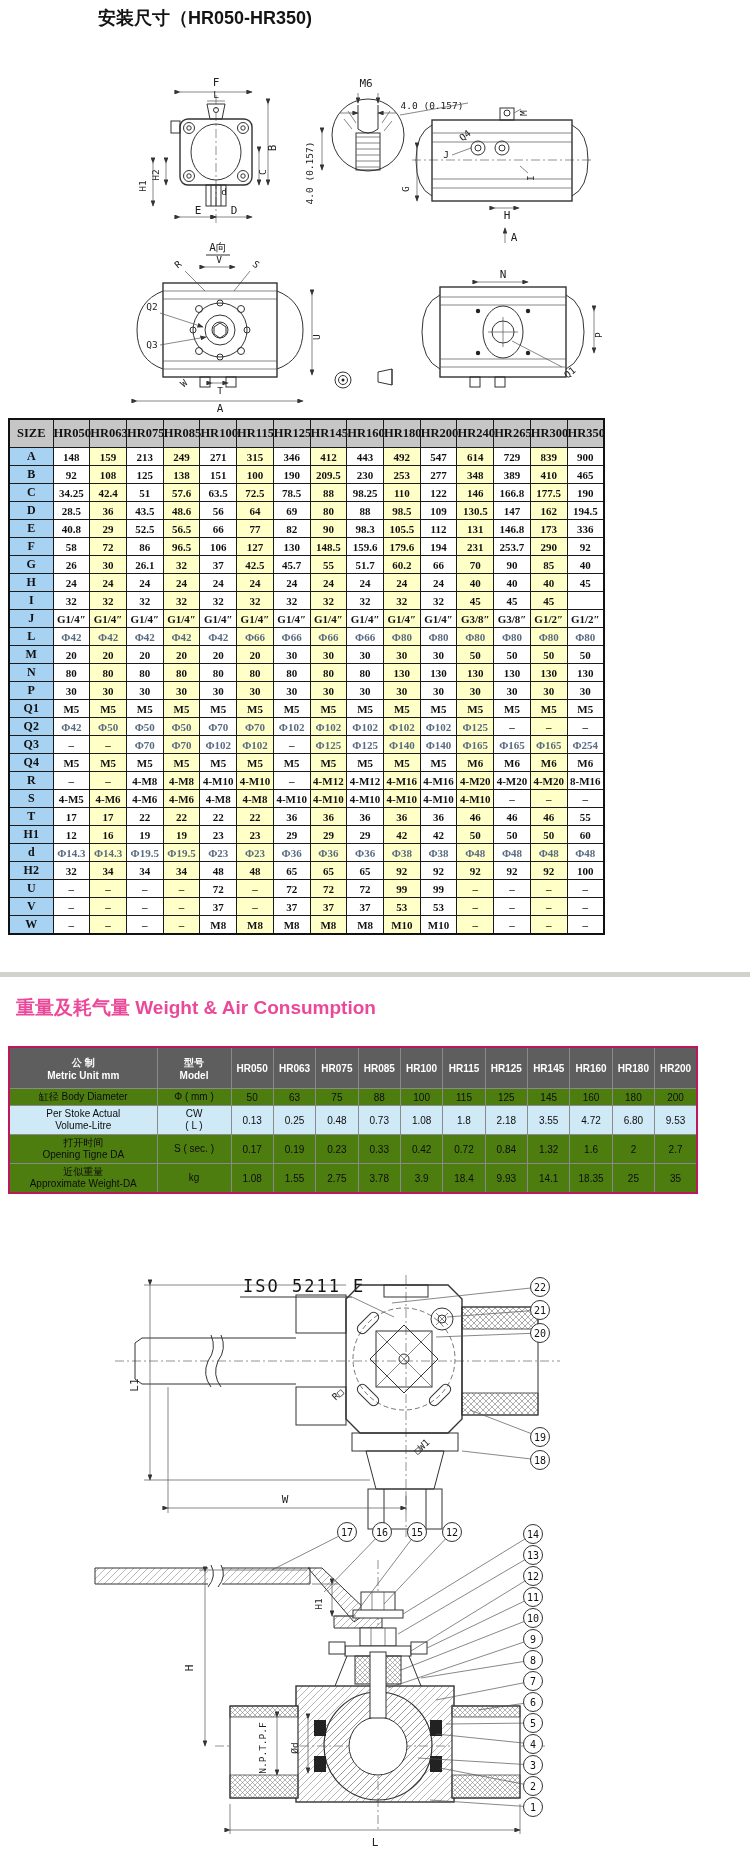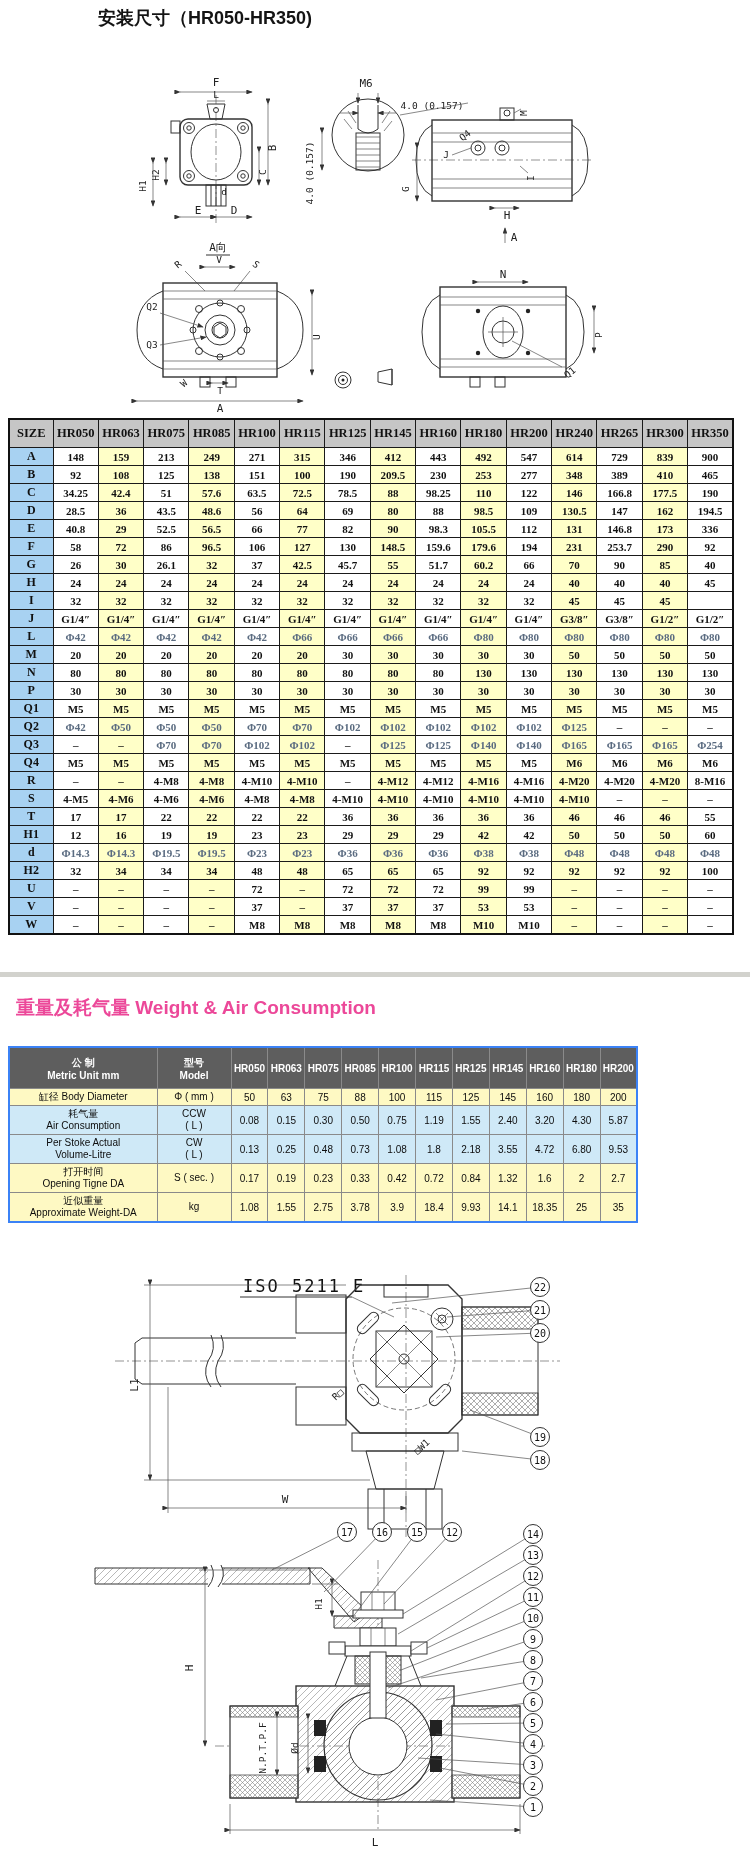--- a/index.html
+++ b/index.html
@@ -5,35 +5,35 @@
   html,body{margin:0;padding:0}
   body{width:750px;height:1855px;position:relative;background:#fff;
        font-family:"Liberation Sans",sans-serif;color:#111;overflow:hidden}
   .abs{position:absolute}
   
   .doc-title{left:98px;top:8px;font-size:18px;font-weight:700;line-height:21px;color:#141414}
   .sec-title{left:16px;top:995px;font-size:19px;font-weight:700;color:#ec4899}
   .divider{left:0;top:972px;width:750px;height:5px;background:#d2d2cd}
   
   table{border-collapse:collapse;table-layout:fixed}
-  .sizes{left:8px;top:418px;width:726px;font-family:"Liberation Serif",serif}
+  .sizes{left:8px;top:418px;width:597px;font-family:"Liberation Serif",serif}
   .sizes th{background:#c6c6c6;border:1px solid #1a1a1a;font-size:12.5px;font-weight:700;height:27px;padding:0;text-align:center}
   .sizes td{border:1px solid #1a1a1a;font-size:11px;font-weight:700;height:17px;padding:0;text-align:center}
   .sizes td.rl{background:#a8d2f2;font-size:12px}
   .sizes td.w{background:#ffffff}
   .sizes td.y{background:#ffffc8}
   .sizes td.phi{color:#5a6b80}
   .sizes{border:2px solid #111}
   
-  .wt{left:8px;top:1046px;width:630px;border:2px solid #3b82f6;font-size:10px}
+  .wt{left:8px;top:1046px;width:690px;border:2px solid #be185d;font-size:10px}
   .wt th{background:#5e5e5e;color:#fff;border:1px solid #8a8a8a;font-weight:700;height:40px;padding:0;text-align:center;font-size:10.5px}
   .wt td{border:1px solid #8a8a8a;text-align:center;padding:2px 0;font-size:10px;color:#0d0d0d}
   .wt .lab{font-size:10px;line-height:12px}
   .wt tr.blue td{background:#cfe9f7}
-  .wt tr.white td{background:#fef9c3}
+  .wt tr.white td{background:#4d7c0f}
   .wt th .sub{font-weight:700;font-size:10px}
   
   svg{position:absolute;overflow:visible}
   .ln{stroke:#333;stroke-width:1;fill:none}
   .ln2{stroke:#333;stroke-width:1.4;fill:none}
   .thin{stroke:#555;stroke-width:.7;fill:none}
   .cl{stroke:#666;stroke-width:.7;fill:none;stroke-dasharray:9 3 2 3}
   .dash{stroke:#555;stroke-width:.8;fill:none;stroke-dasharray:5 3}
   .bub{fill:#fff;stroke:#333;stroke-width:1}
   .bt{font-family:"DejaVu Sans Mono",monospace;font-size:10px;fill:#111;text-anchor:middle}
@@ -798,41 +798,20 @@
         <td>100</td>
         <td>115</td>
         <td>125</td>
         <td>145</td>
         <td>160</td>
         <td>180</td>
         <td>200</td>
       </tr>
       <tr class="blue">
         <td class="lab">
-          <div>耗气量</div>
-          <div>Air Consumption</div>
-        </td>
-        <td class="lab">
-          <div>CCW</div>
-          <div>( L )</div>
-        </td>
-        <td>0.08</td>
-        <td>0.15</td>
-        <td>0.30</td>
-        <td>0.50</td>
-        <td>0.75</td>
-        <td>1.19</td>
-        <td>1.55</td>
-        <td>2.40</td>
-        <td>3.20</td>
-        <td>4.30</td>
-        <td>5.87</td>
-      </tr>
-      <tr class="blue">
-        <td class="lab">
           <div>Per Stoke Actual</div>
           <div>Volume-Litre</div>
         </td>
         <td class="lab">
           <div>CW</div>
           <div>( L )</div>
         </td>
         <td>0.13</td>
         <td>0.25</td>
         <td>0.48</td>

